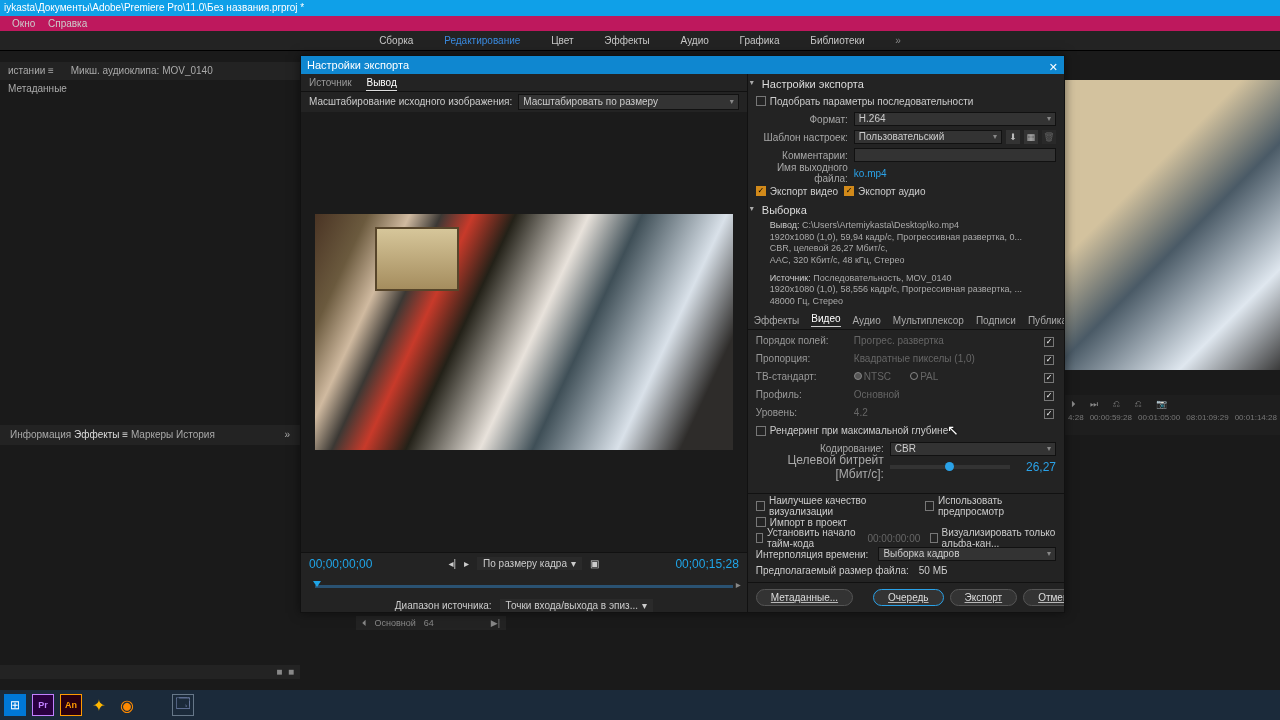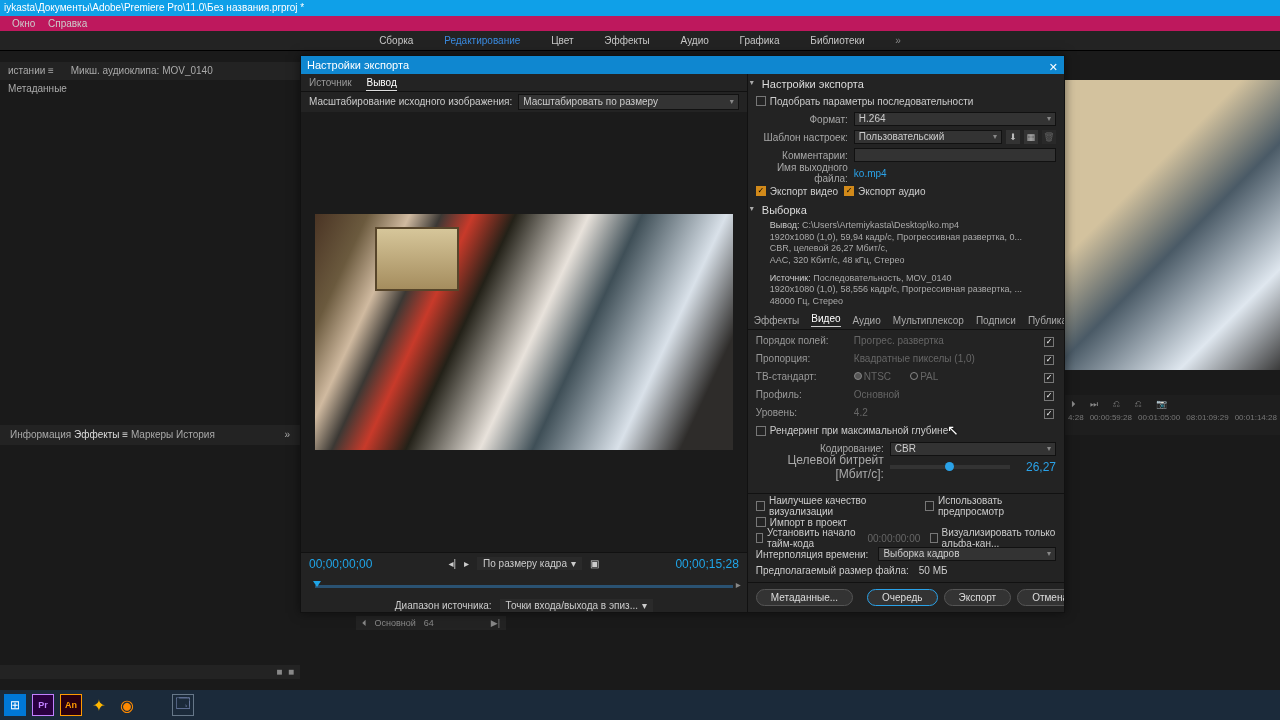--- a/index.html
+++ b/index.html
@@ -204,21 +204,21 @@
   .slider-thumb { position:absolute; top:-3px; width:9px; height:9px; border-radius:50%; background:#2aa2e8; }
   .slider-val { width:40px; text-align:right; color:#2aa2e8; }
 
   .bottom-group {
     border-top:1px solid #111; padding:4px 8px; font-size:10px; color:#ccc;
   }
   .bottom-group .row { display:flex; align-items:center; height:16px; gap:10px; }
 
   .buttons-row {
     display:flex; align-items:center; justify-content:space-between; padding:6px 8px;
-    border-top:1px solid #111; gap:14px;
+    border-top:1px solid #111; gap:20px;text-decoration:underline;
   }
   .btn {
     background:#333; border:1px solid #555; color:#ddd; font-size:10px;
     padding:2px 14px; border-radius:10px;
   }
   .btn.primary { border:1px solid #2aa2e8; }
   .buttons-right { display:flex; gap:6px; }
 
   
   .taskbar {

